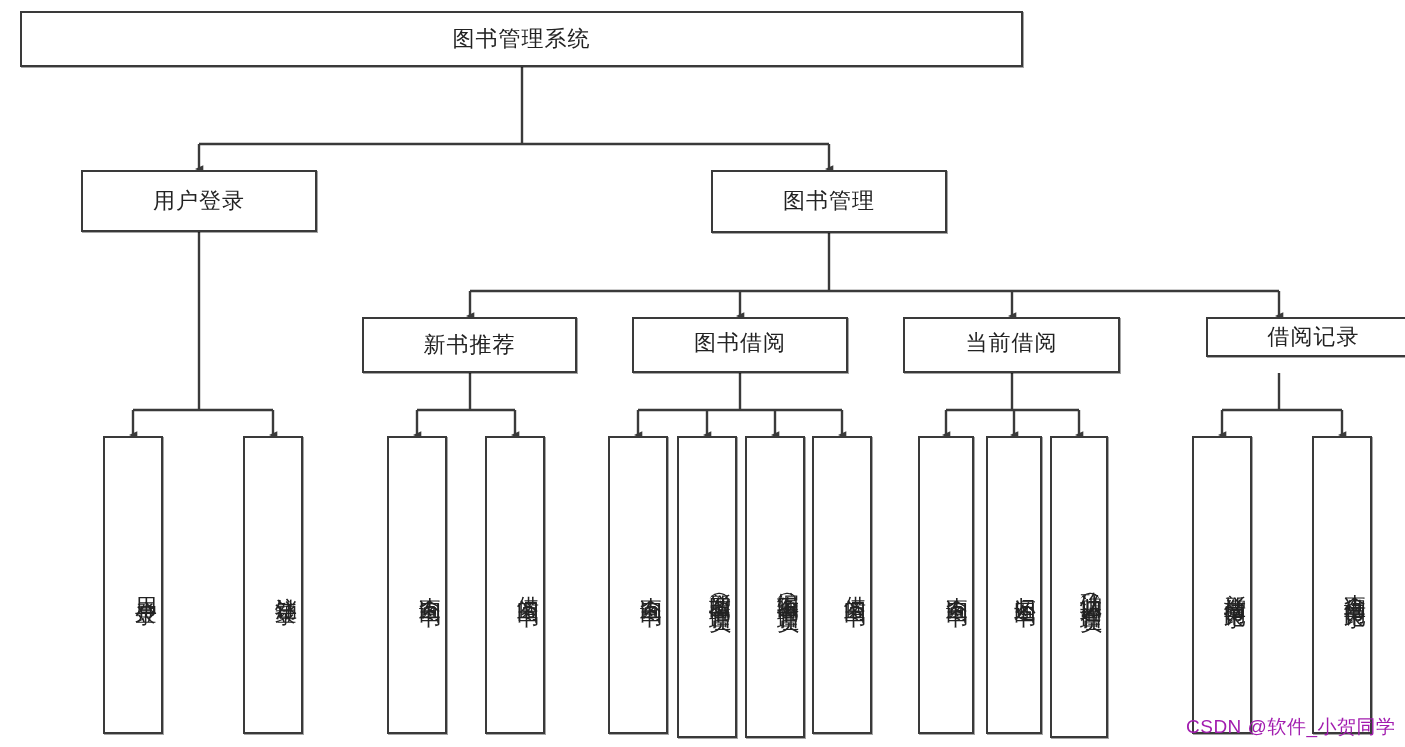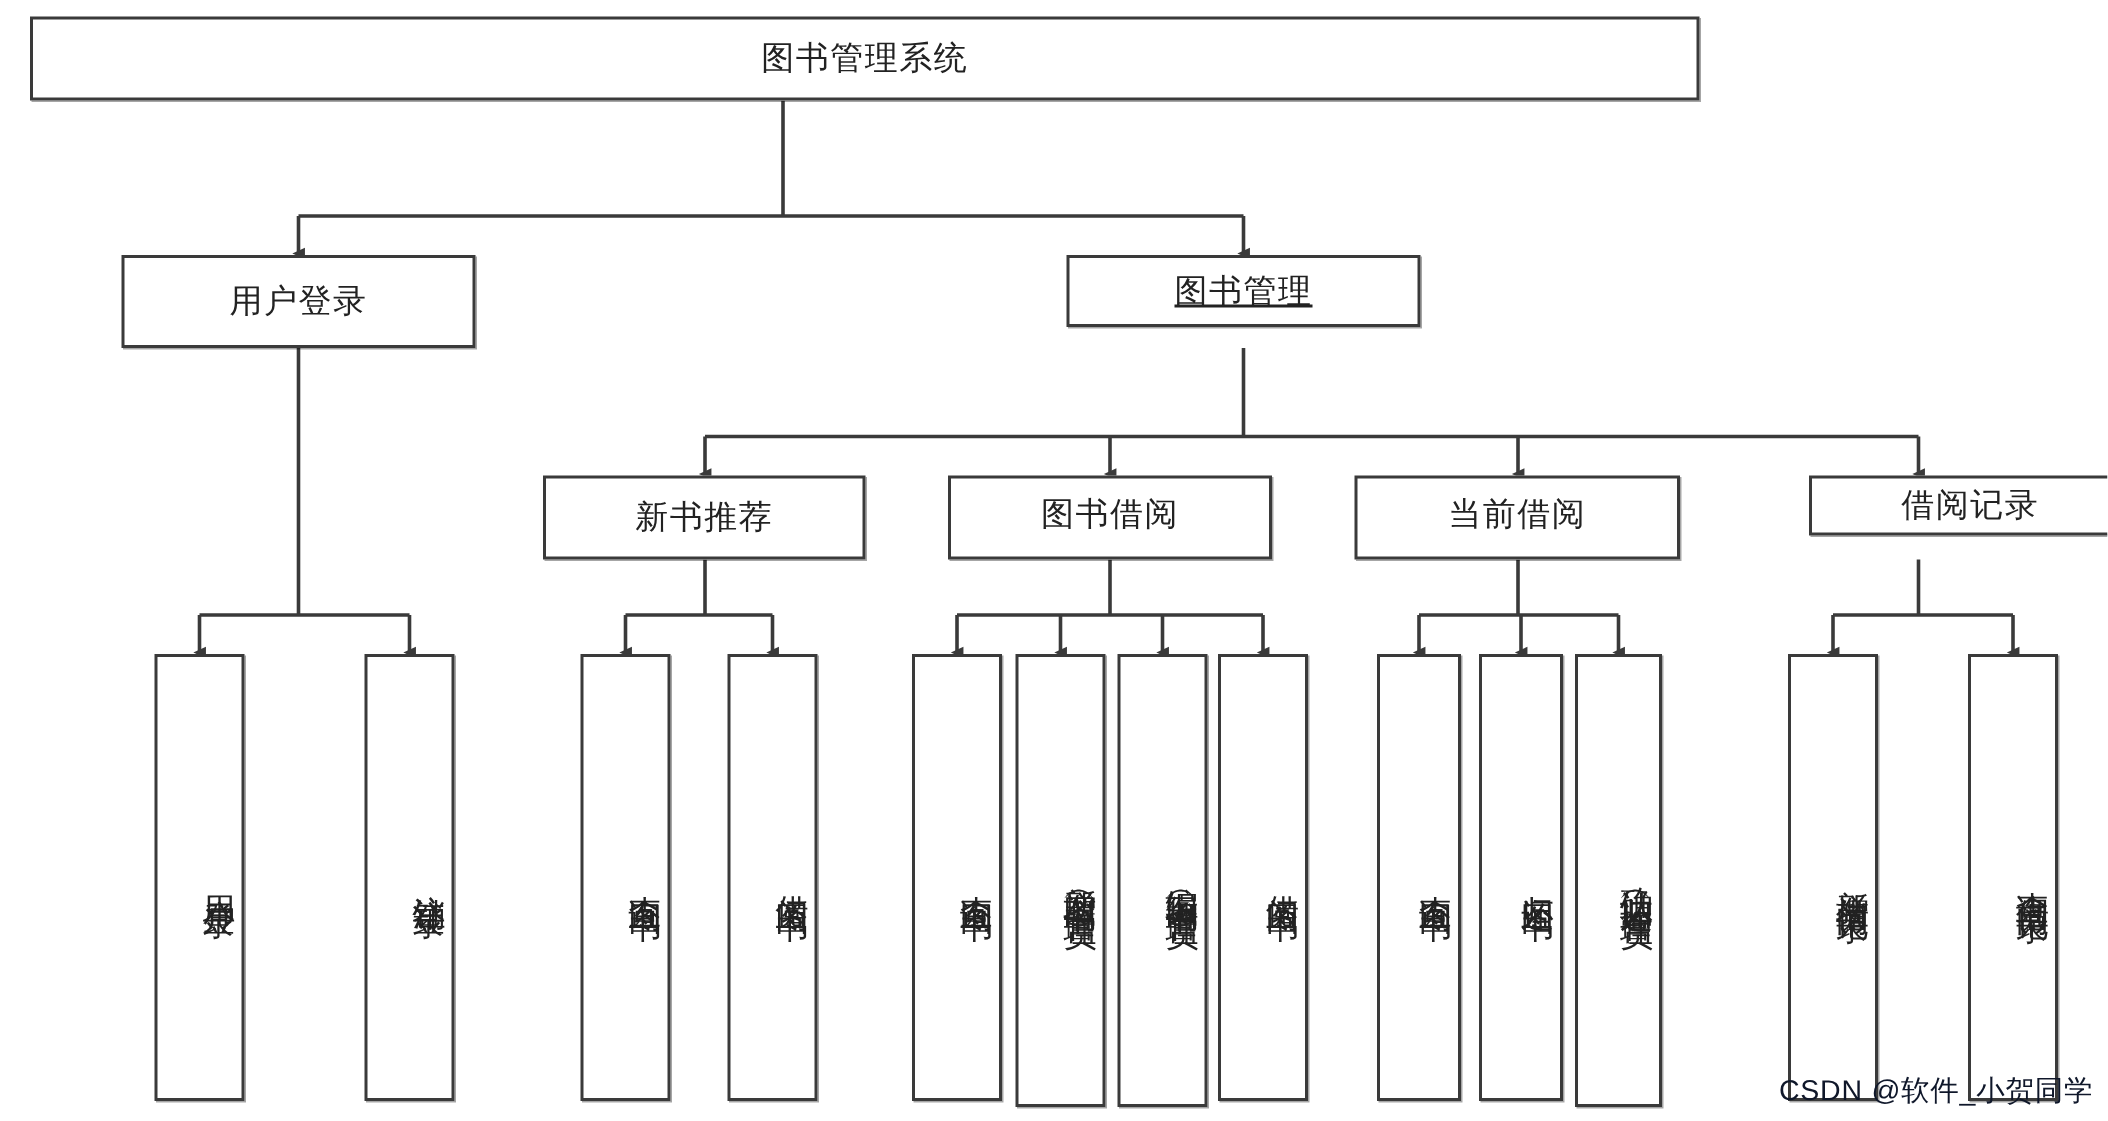--- a/index.html
+++ b/index.html
@@ -54,21 +54,21 @@
   .node.vert .vtext {
     writing-mode: vertical-rl;
     text-orientation: upright;
     white-space: nowrap;
   }
   #watermark {
     position: absolute;
     left: 1186px;
     top: 714px;
     font-size: 19px;
-    color: #0f172a;
+    color: #a21caf;
     white-space: nowrap;
     letter-spacing: 0.5px;
   }
 </style>
 </head>
 <body>
 
 <div id="canvas">
   <svg id="edges" viewBox="0 0 1405 747">
     <defs>
@@ -107,27 +107,27 @@
         <path d="M1014,410 L1014,435" marker-end="url(#arrowhead)"></path>
         <path d="M1079,410 L1079,435" marker-end="url(#arrowhead)"></path>
         <path d="M1279,373 L1279,410"></path>
         <path d="M1222,410 L1342,410"></path>
         <path d="M1222,410 L1222,435" marker-end="url(#arrowhead)"></path>
         <path d="M1342,410 L1342,435" marker-end="url(#arrowhead)"></path>
       </g>
   </svg>
 
   <div id="node-layer">
-      <div class="node horiz" style="left: 20px; top: 11px; width: 1113px; height: 56px;">
+      <div class="node horiz" style="left: 20px; top: 11px; width: 1003px; height: 56px;">
         <span class="htext">图书管理系统</span>
       </div>
       <div class="node horiz" style="left: 81px; top: 170px; width: 236px; height: 62px;">
         <span class="htext">用户登录</span>
       </div>
-      <div class="node horiz" style="left: 711px; top: 170px; width: 236px; height: 48px; text-decoration: underline;">
+      <div class="node horiz" style="left: 711px; top: 170px; width: 236px; height: 63px;">
         <span class="htext">图书管理</span>
       </div>
       <div class="node horiz" style="left: 362px; top: 317px; width: 215px; height: 56px;">
         <span class="htext">新书推荐</span>
       </div>
       <div class="node horiz" style="left: 632px; top: 317px; width: 216px; height: 56px; font-family: Liberation Mono, monospace;">
         <span class="htext">图书借阅</span>
       </div>
       <div class="node horiz" style="left: 903px; top: 317px; width: 217px; height: 56px; font-family: Liberation Mono, monospace;">
         <span class="htext">当前借阅</span>

